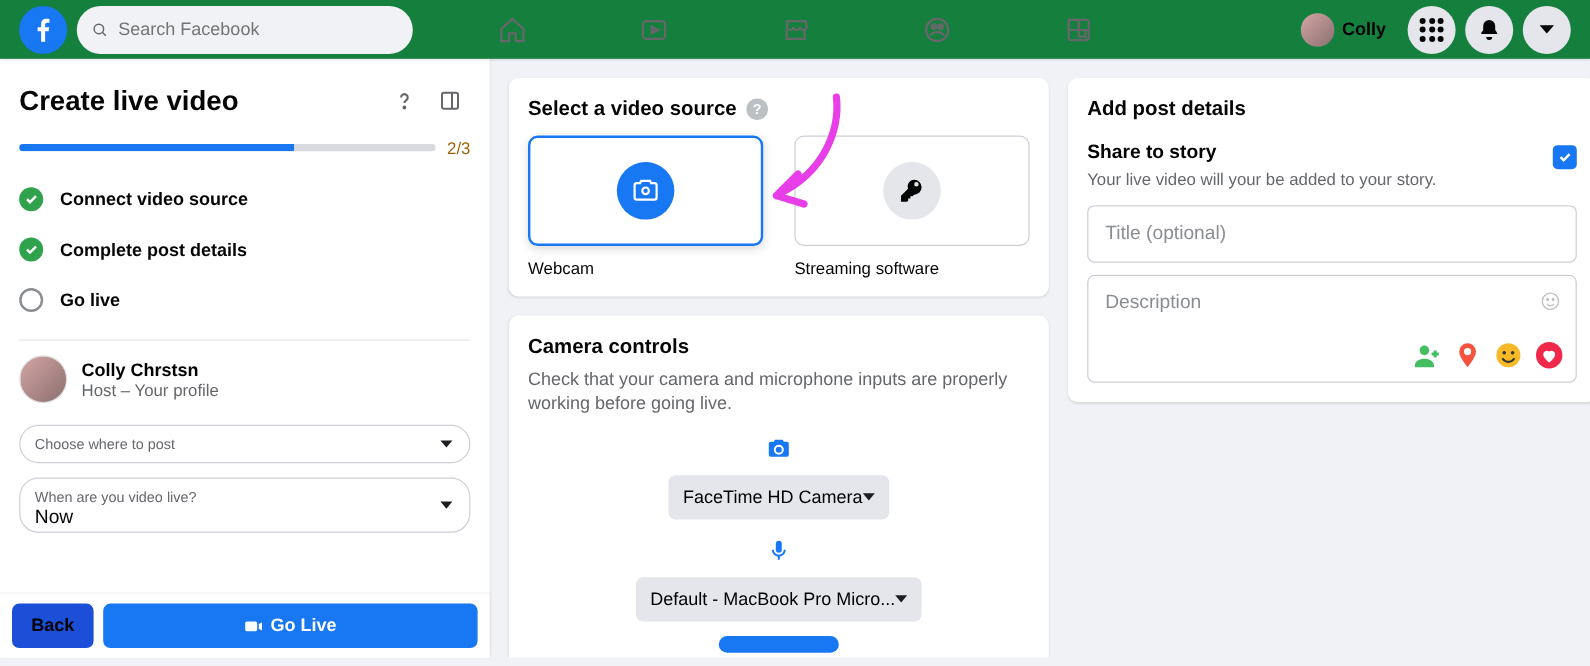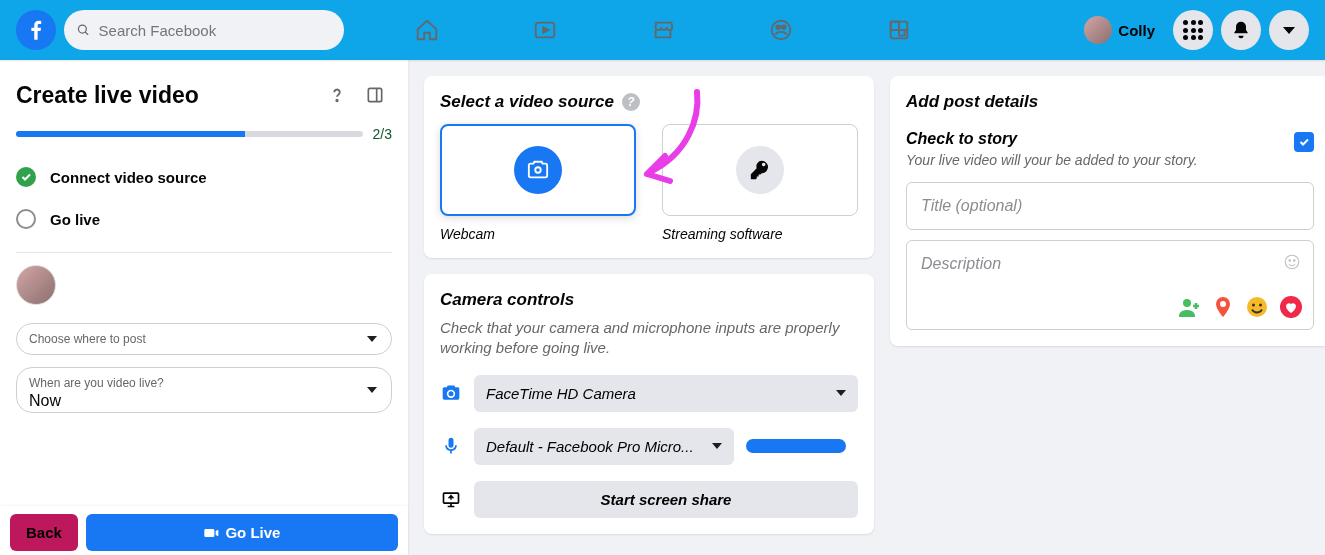--- a/index.html
+++ b/index.html
@@ -1,19 +1,19 @@
 <!DOCTYPE html>
 <html><head>
 <meta charset="utf-8">
 <style>
   * { box-sizing: border-box; margin: 0; padding: 0; font-family: Helvetica, Arial, sans-serif; }
   body { background: #f0f2f5; width: 1325px; height: 555px; overflow: hidden; position: relative; }
   
   
-  .header { background: #0ea5e9; height: 60px; display: flex; align-items: center; padding: 0 16px; box-shadow: 0 1px 2px rgba(0,0,0,0.1); position: relative; z-index: 10; }
+  .header { background: #15803d; height: 49px; display: flex; align-items: center; padding: 0 16px; box-shadow: 0 1px 2px rgba(0,0,0,0.1); position: relative; z-index: 10; }
   .fb-logo { width: 40px; height: 40px; background: #1877f2; border-radius: 50%; display:flex; align-items:center; justify-content:center; }
   .fb-logo svg { width: 26px; height: 26px; }
   .search-wrap { background: #f0f2f5; border-radius: 50px; height: 40px; width: 280px; margin-left: 8px; display:flex; align-items:center; padding: 0 12px; }
   .search-wrap svg { width: 16px; height: 16px; color:#65676b; }
   .search-wrap input { border:none; background:transparent; outline:none; margin-left:8px; font-size:15px; color:#65676b; width: 100%; }
   
   .nav-center { position:absolute; left:50%; transform:translateX(-50%); display:flex; gap: 8px; }
   .nav-item { width: 110px; height: 50px; display:flex; align-items:center; justify-content:center; border-radius:8px; color:#65676b; }
   .nav-item svg { width: 26px; height: 26px; }
   
@@ -32,21 +32,21 @@
   
   
   .sidebar { width: 408px; background:#fff; box-shadow: 1px 0 2px rgba(0,0,0,0.05); display:flex; flex-direction:column; position:relative; }
   .sb-head { padding: 18px 16px 8px; display:flex; align-items:center; }
   .sb-title { font-size:23px; font-weight:700; color:#050505; flex:1; }
   .sb-ic { width:34px; height:34px; display:flex; align-items:center; justify-content:center; color:#65676b; margin-left:4px; }
   
   .progress-row { padding: 6px 16px 14px; display:flex; align-items:center; gap:10px; }
   .progress-bar { flex:1; height:6px; background:#d8dadf; border-radius:3px; overflow:hidden; position:relative; }
   .progress-fill { height:100%; background:#1877f2; width:66%; }
-  .progress-txt { color:#14532d; font-size:14px; font-weight:500; }
+  .progress-txt { color:#a16207; font-size:14px; font-weight:500; }
   
   .steps { padding: 0 16px; }
   .step { display:flex; align-items:center; gap:14px; padding:11px 0; font-size:15px; font-weight:600; color:#050505; }
   .step-check { width:20px; height:20px; border-radius:50%; background:#31a24c; display:flex; align-items:center; justify-content:center; }
   .step-check svg { width:12px; height:12px; color:#fff; }
   .step-circle { width:20px; height:20px; border-radius:50%; border:2px solid #8a8d91; }
   
   .divider { height:1px; background:#e4e6eb; margin: 12px 16px; }
   
   .host-row { display:flex; align-items:center; gap:12px; padding: 0 16px 12px; }
@@ -55,50 +55,50 @@
   .host-sub { font-size:14px; color:#65676b; }
   
   .select-box { margin: 6px 16px; border:1px solid #ccd0d5; border-radius:16px; padding:8px 12px; position:relative; }
   .select-label { font-size:12px; color:#65676b; }
   .select-value { font-size:16px; color:#050505; margin-top:2px; }
   .select-box .chev { position:absolute; right:14px; top:50%; transform:translateY(-50%); width:0; height:0; border-left:5px solid transparent; border-right:5px solid transparent; border-top:6px solid #1c1e21; }
   .select-box.cut { overflow:hidden; }
   .select-box.cut .select-value { white-space:nowrap; }
   
   .sidebar-bottom { position:absolute; bottom:0; left:0; right:0; background:#fff; padding:8px 10px; display:flex; gap:8px; box-shadow: 0 -1px 2px rgba(0,0,0,0.05); }
-  .btn-back { background:#be185d; border:none; border-radius:6px; padding:10px 16px; font-size:15px; font-weight:600; cursor:pointer; }
+  .btn-back { background:#1d4ed8; border:none; border-radius:6px; padding:10px 16px; font-size:15px; font-weight:600; cursor:pointer; }
   .btn-golive { flex:1; background:#1877f2; color:#fff; border:none; border-radius:6px; padding:10px; font-size:15px; font-weight:600; display:flex; align-items:center; justify-content:center; gap:6px; cursor:pointer; }
   .btn-golive svg { width:16px; height:16px; }
   
   
   .content { flex:1; padding: 16px; display:flex; gap:16px; overflow:hidden; }
   .col-mid { flex: 1; display:flex; flex-direction:column; gap:16px; min-width: 450px; }
   .col-right { flex: 1; min-width: 440px; }
   
-  .card { background:#fff; border-radius:8px; box-shadow:0 1px 2px rgba(0,0,0,0.1); padding:16px;font-style:italic; }
+  .card { background:#fff; border-radius:8px; box-shadow:0 1px 2px rgba(0,0,0,0.1); padding:16px; }
   
   .card-title-row { display:flex; align-items:center; gap:8px; }
   .card-title { font-size:17px; font-weight:700; color:#050505; }
   .helper-q { width:18px; height:18px; border-radius:50%; background:#bcc0c4; color:#fff; font-size:12px; font-weight:700; display:flex; align-items:center; justify-content:center; }
   
   .source-grid { display:flex; gap:26px; margin-top:12px; position:relative; }
   .source-opt { flex:1; }
   .source-tile { height: 92px; border:1px solid #ccd0d5; border-radius:8px; display:flex; align-items:center; justify-content:center; }
   .source-tile.selected { border:2px solid #1877f2; box-shadow: 0 2px 8px rgba(0,0,0,0.15); }
   .source-tile .cam-circle { width:48px; height:48px; border-radius:50%; background:#1877f2; display:flex; align-items:center; justify-content:center; }
   .source-tile .key-circle { width:48px; height:48px; border-radius:50%; background:#e4e6eb; display:flex; align-items:center; justify-content:center; }
   .source-tile svg { width:22px; height:22px; color:#fff; }
   .key-circle svg { color:#050505; }
   .source-label { font-size:14px; color:#050505; margin-top:10px; }
   
   .annotation-arrow { position:absolute; left: 192px; top: -40px; pointer-events:none; }
   
   .cam-card .sub { font-size:15px; color:#65676b; margin-top:8px; line-height:1.35; }
   
-  .ctrl-row { display:flex; align-items:center; gap:12px; margin-top:16px; }
+  .ctrl-row { display:flex; align-items:center; gap:12px; margin-top:16px;flex-direction:column; }
   .ctrl-icon { width:22px; display:flex; justify-content:center; color:#1877f2; }
   .ctrl-icon svg { width:20px; height:20px; }
   .ctrl-select { flex:1; background:#e4e6eb; border-radius:6px; padding:10px 12px; font-size:15px; display:flex; align-items:center; justify-content:space-between; }
   .ctrl-select .chev2 { width:0; height:0; border-left:5px solid transparent; border-right:5px solid transparent; border-top:6px solid #1c1e21; }
   .ctrl-select.narrow { max-width: 260px; }
   .ctrl-select .txt { white-space:nowrap; overflow:hidden; text-overflow:ellipsis; }
   .level-bar { width:100px; height:14px; background:#1877f2; border-radius:50px; }
   
   .screen-share-btn { flex:1; background:#e4e6eb; border-radius:6px; padding:10px; text-align:center; font-size:15px; font-weight:600; }
   
@@ -226,29 +226,41 @@
     <div class="steps">
       <div class="step">
         <div class="step-check">
             <svg viewBox="0 0 24 24" fill="none" stroke="currentColor" stroke-width="4">
               <path d="M5 12l5 5L20 7"></path>
             </svg>
           </div>
         <span>Connect video source</span>
       </div>
       <div class="step">
+        <div class="step-check">
+            <svg viewBox="0 0 24 24" fill="none" stroke="currentColor" stroke-width="4">
+              <path d="M5 12l5 5L20 7"></path>
+            </svg>
+          </div>
+        <span>Complete post details</span>
+      </div>
+      <div class="step">
         <div class="step-circle"></div>
         <span>Go live</span>
       </div>
     </div>
 
     <div class="divider"></div>
 
     <div class="host-row">
       <div class="host-av"></div>
+      <div>
+        <div class="host-name">Colly Chrstsn</div>
+        <div class="host-sub">Host – Your profile</div>
+      </div>
     </div>
 
     <div class="select-box">
       <div class="select-label">Choose where to post</div>
       <div class="chev"></div>
     </div>
 
     <div class="select-box cut" style="height:46px; padding-bottom:0;">
       <div class="select-label">When are you video live?</div>
       <div class="select-value">Now</div>
@@ -319,21 +331,21 @@
           </div>
         </div>
 
         <div class="ctrl-row">
           <div class="ctrl-icon">
             <svg viewBox="0 0 24 24" fill="#1877f2">
                 <path d="M12 14a3 3 0 0 0 3-3V5a3 3 0 0 0-6 0v6a3 3 0 0 0 3 3zm5-3a5 5 0 0 1-10 0H5a7 7 0 0 0 6 6.9V21h2v-3.1A7 7 0 0 0 19 11h-2z"></path>
               </svg>
           </div>
           <div class="ctrl-select narrow">
-            <span class="txt">Default - Facebook Pro Micro...</span>
+            <span class="txt">Default - MacBook Pro Micro...</span>
             <div class="chev2"></div>
           </div>
           <div class="level-bar"></div>
         </div>
 
         <div class="ctrl-row">
           <div class="ctrl-icon" style="color:#050505">
             <svg viewBox="0 0 24 24" fill="none" stroke="#050505" stroke-width="2">
                 <rect x="3" y="5" width="18" height="12" rx="1"></rect>
                 <path d="M8 21h8M12 17v4"></path>
@@ -344,21 +356,21 @@
         </div>
       </div>
     </div>
 
     <div class="col-right">
       <div class="card right-card">
         <div class="card-title">Add post details</div>
 
         <div class="story-row">
           <div>
-            <div class="story-name">Check to story</div>
+            <div class="story-name">Share to story</div>
             <div class="story-sub">Your live video will your be added to your story.</div>
           </div>
           <div class="checkbox">
             <svg viewBox="0 0 24 24" fill="none" stroke="currentColor" stroke-width="4">
                 <path d="M5 12l5 5L20 7"></path>
               </svg>
           </div>
         </div>
 
         <div class="text-field">

